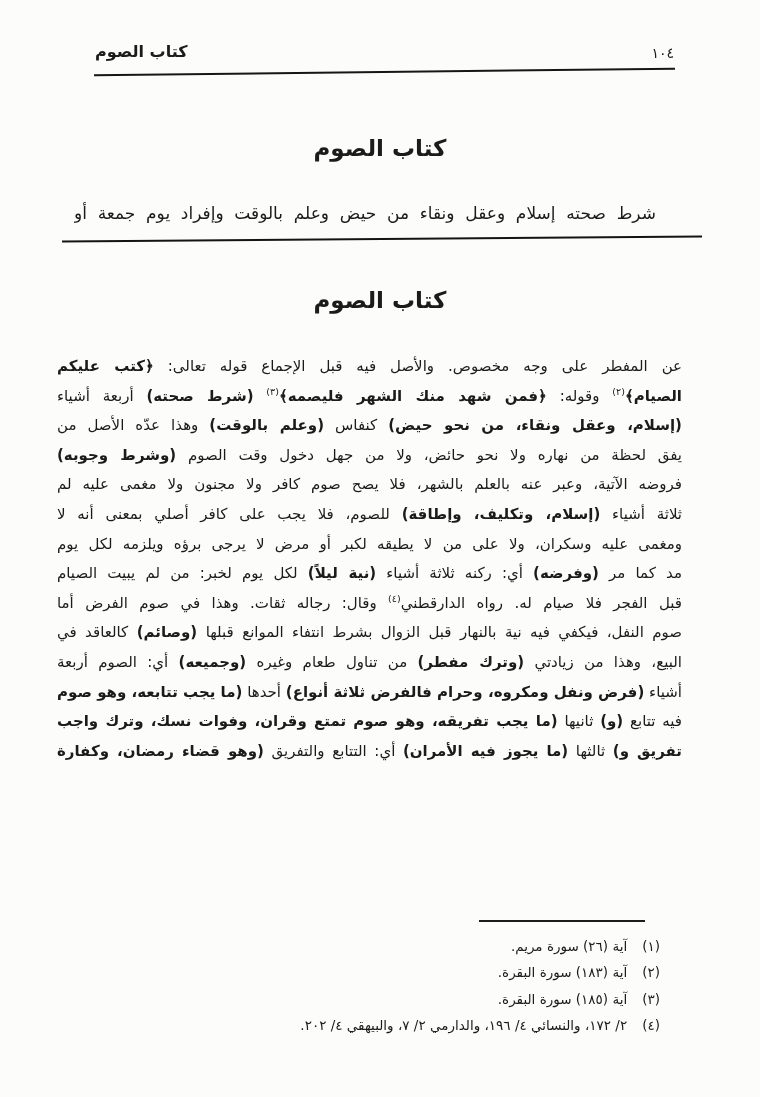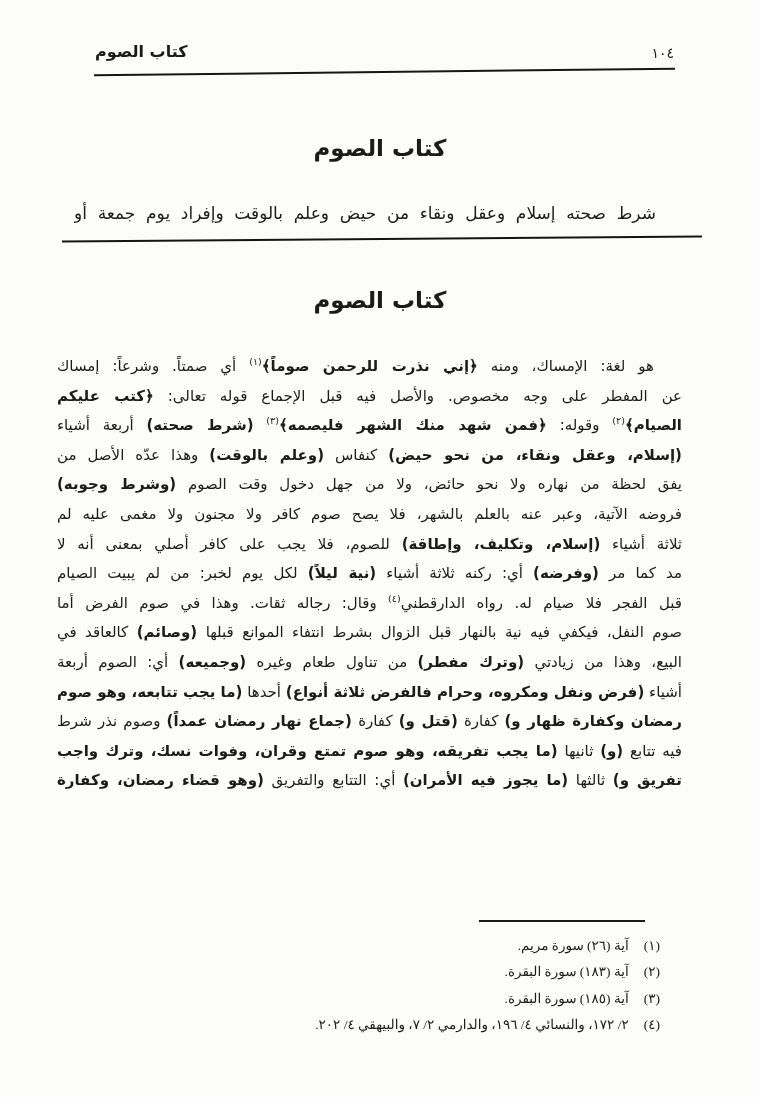--- a/index.html
+++ b/index.html
@@ -54,21 +54,21 @@
   .bline.first{padding-right:28px;}
   .bold{font-weight:700;}
   sup{font-size:9.5px;line-height:0;vertical-align:6px;}
 
   
   .fn-rule{
     position:absolute;top:920px;right:115px;width:166px;height:1.8px;background:#1c1c1c;
   }
   .footnotes{
     position:absolute;top:933px;right:100px;left:50px;
-    direction:rtl;font-size:13.5px;line-height:26.4px;font-family:Liberation Serif, serif;
+    direction:rtl;font-size:13.5px;line-height:26.4px;
   }
   .fn-row{height:26.4px;overflow:hidden;}
   .fn-num{display:inline-block;margin-left:15px;}
 </style>
 </head>
 <body>
 
 <div class="page">
 
   <div class="header">
@@ -78,33 +78,32 @@
   <div class="header-rule"></div>
 
   <div class="title t1">كتاب الصوم</div>
 
   <div class="matn">شرط صحته إسلام وعقل ونقاء من حيض وعلم بالوقت وإفراد يوم جمعة أو</div>
   <div class="rule2"></div>
 
   <div class="title t2">كتاب الصوم</div>
 
   <div class="body" id="body">
-      <div class="bline first"><span>هو لغة: الإمساك، ومنه </span><span class="bold">﴿إني نذرت للرحمن صوماً﴾</span><sup>(١)</sup><span> أي صمتاً. وشرعاً: إمساك</span></div>
       <div class="bline"><span>عن المفطر على وجه مخصوص. والأصل فيه قبل الإجماع قوله تعالى: </span><span class="bold">﴿كتب عليكم</span></div>
       <div class="bline"><span class="bold">الصيام﴾</span><sup>(٢)</sup><span> وقوله: </span><span class="bold">﴿فمن شهد منك الشهر فليصمه﴾</span><sup>(٣)</sup><span> </span><span class="bold">(شرط صحته)</span><span> أربعة أشياء</span></div>
       <div class="bline"><span class="bold">(إسلام، وعقل ونقاء، من نحو حيض)</span><span> كنفاس </span><span class="bold">(وعلم بالوقت)</span><span> وهذا عدّه الأصل من</span></div>
       <div class="bline"><span>يفق لحظة من نهاره ولا نحو حائض، ولا من جهل دخول وقت الصوم </span><span class="bold">(وشرط وجوبه)</span></div>
       <div class="bline"><span>فروضه الآتية، وعبر عنه بالعلم بالشهر، فلا يصح صوم كافر ولا مجنون ولا مغمى عليه لم</span></div>
       <div class="bline"><span>ثلاثة أشياء </span><span class="bold">(إسلام، وتكليف، وإطاقة)</span><span> للصوم، فلا يجب على كافر أصلي بمعنى أنه لا</span></div>
+      <div class="bline"><span>ومغمى عليه وسكران، ولا على من لا يطيقه لكبر أو مرض لا يرجى برؤه ويلزمه لكل يوم</span></div>
       <div class="bline"><span>مد كما مر </span><span class="bold">(وفرضه)</span><span> أي: ركنه ثلاثة أشياء </span><span class="bold">(نية ليلاً)</span><span> لكل يوم لخبر: من لم يبيت الصيام</span></div>
       <div class="bline"><span>قبل الفجر فلا صيام له. رواه الدارقطني</span><sup>(٤)</sup><span> وقال: رجاله ثقات. وهذا في صوم الفرض أما</span></div>
       <div class="bline"><span>صوم النفل، فيكفي فيه نية بالنهار قبل الزوال بشرط انتفاء الموانع قبلها </span><span class="bold">(وصائم)</span><span> كالعاقد في</span></div>
       <div class="bline"><span>البيع، وهذا من زيادتي </span><span class="bold">(وترك مفطر)</span><span> من تناول طعام وغيره </span><span class="bold">(وجميعه)</span><span> أي: الصوم أربعة</span></div>
       <div class="bline"><span>أشياء </span><span class="bold">(فرض ونفل ومكروه، وحرام فالفرض ثلاثة أنواع)</span><span> أحدها </span><span class="bold">(ما يجب تتابعه، وهو صوم</span></div>
-      <div class="bline"><span class="bold">رمضان وكفارة ظهار و)</span><span> كفارة </span><span class="bold">(قتل و)</span><span> كفارة </span><span class="bold">(جماع نهار رمضان عمداً)</span><span> وصوم نذر شرط</span></div>
       <div class="bline"><span>فيه تتابع </span><span class="bold">(و)</span><span> ثانيها </span><span class="bold">(ما يجب تفريقه، وهو صوم تمتع وقران، وفوات نسك، وترك واجب</span></div>
       <div class="bline"><span class="bold">تفريق و)</span><span> ثالثها </span><span class="bold">(ما يجوز فيه الأمران)</span><span> أي: التتابع والتفريق </span><span class="bold">(وهو قضاء رمضان، وكفارة</span></div>
     </div>
 
   <div class="fn-rule"></div>
   <div class="footnotes" id="footnotes">
       <div class="fn-row"><span class="fn-num">(١)</span><span class="fn-text">آية (٢٦) سورة مريم.</span></div>
       <div class="fn-row"><span class="fn-num">(٢)</span><span class="fn-text">آية (١٨٣) سورة البقرة.</span></div>
       <div class="fn-row"><span class="fn-num">(٣)</span><span class="fn-text">آية (١٨٥) سورة البقرة.</span></div>
       <div class="fn-row"><span class="fn-num">(٤)</span><span class="fn-text">٢/ ١٧٢، والنسائي ٤/ ١٩٦، والدارمي ٢/ ٧، والبيهقي ٤/ ٢٠٢.</span></div>

